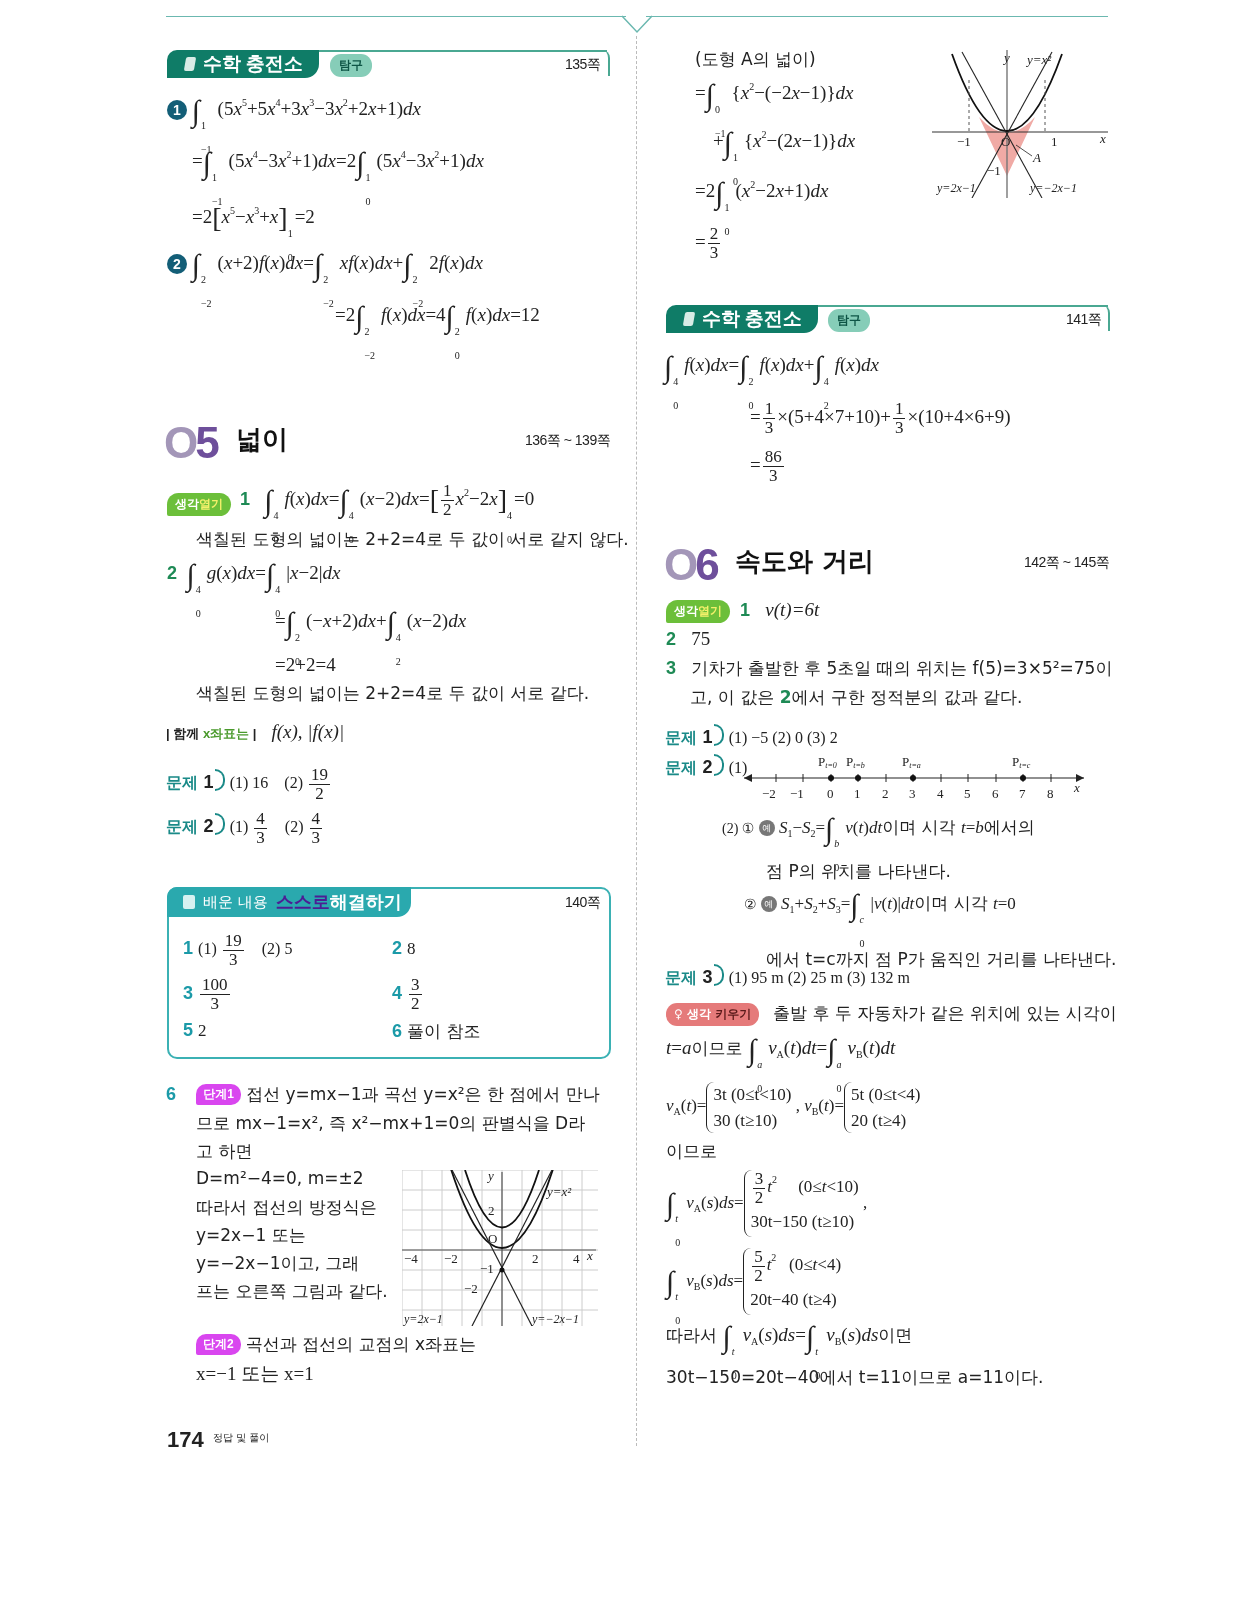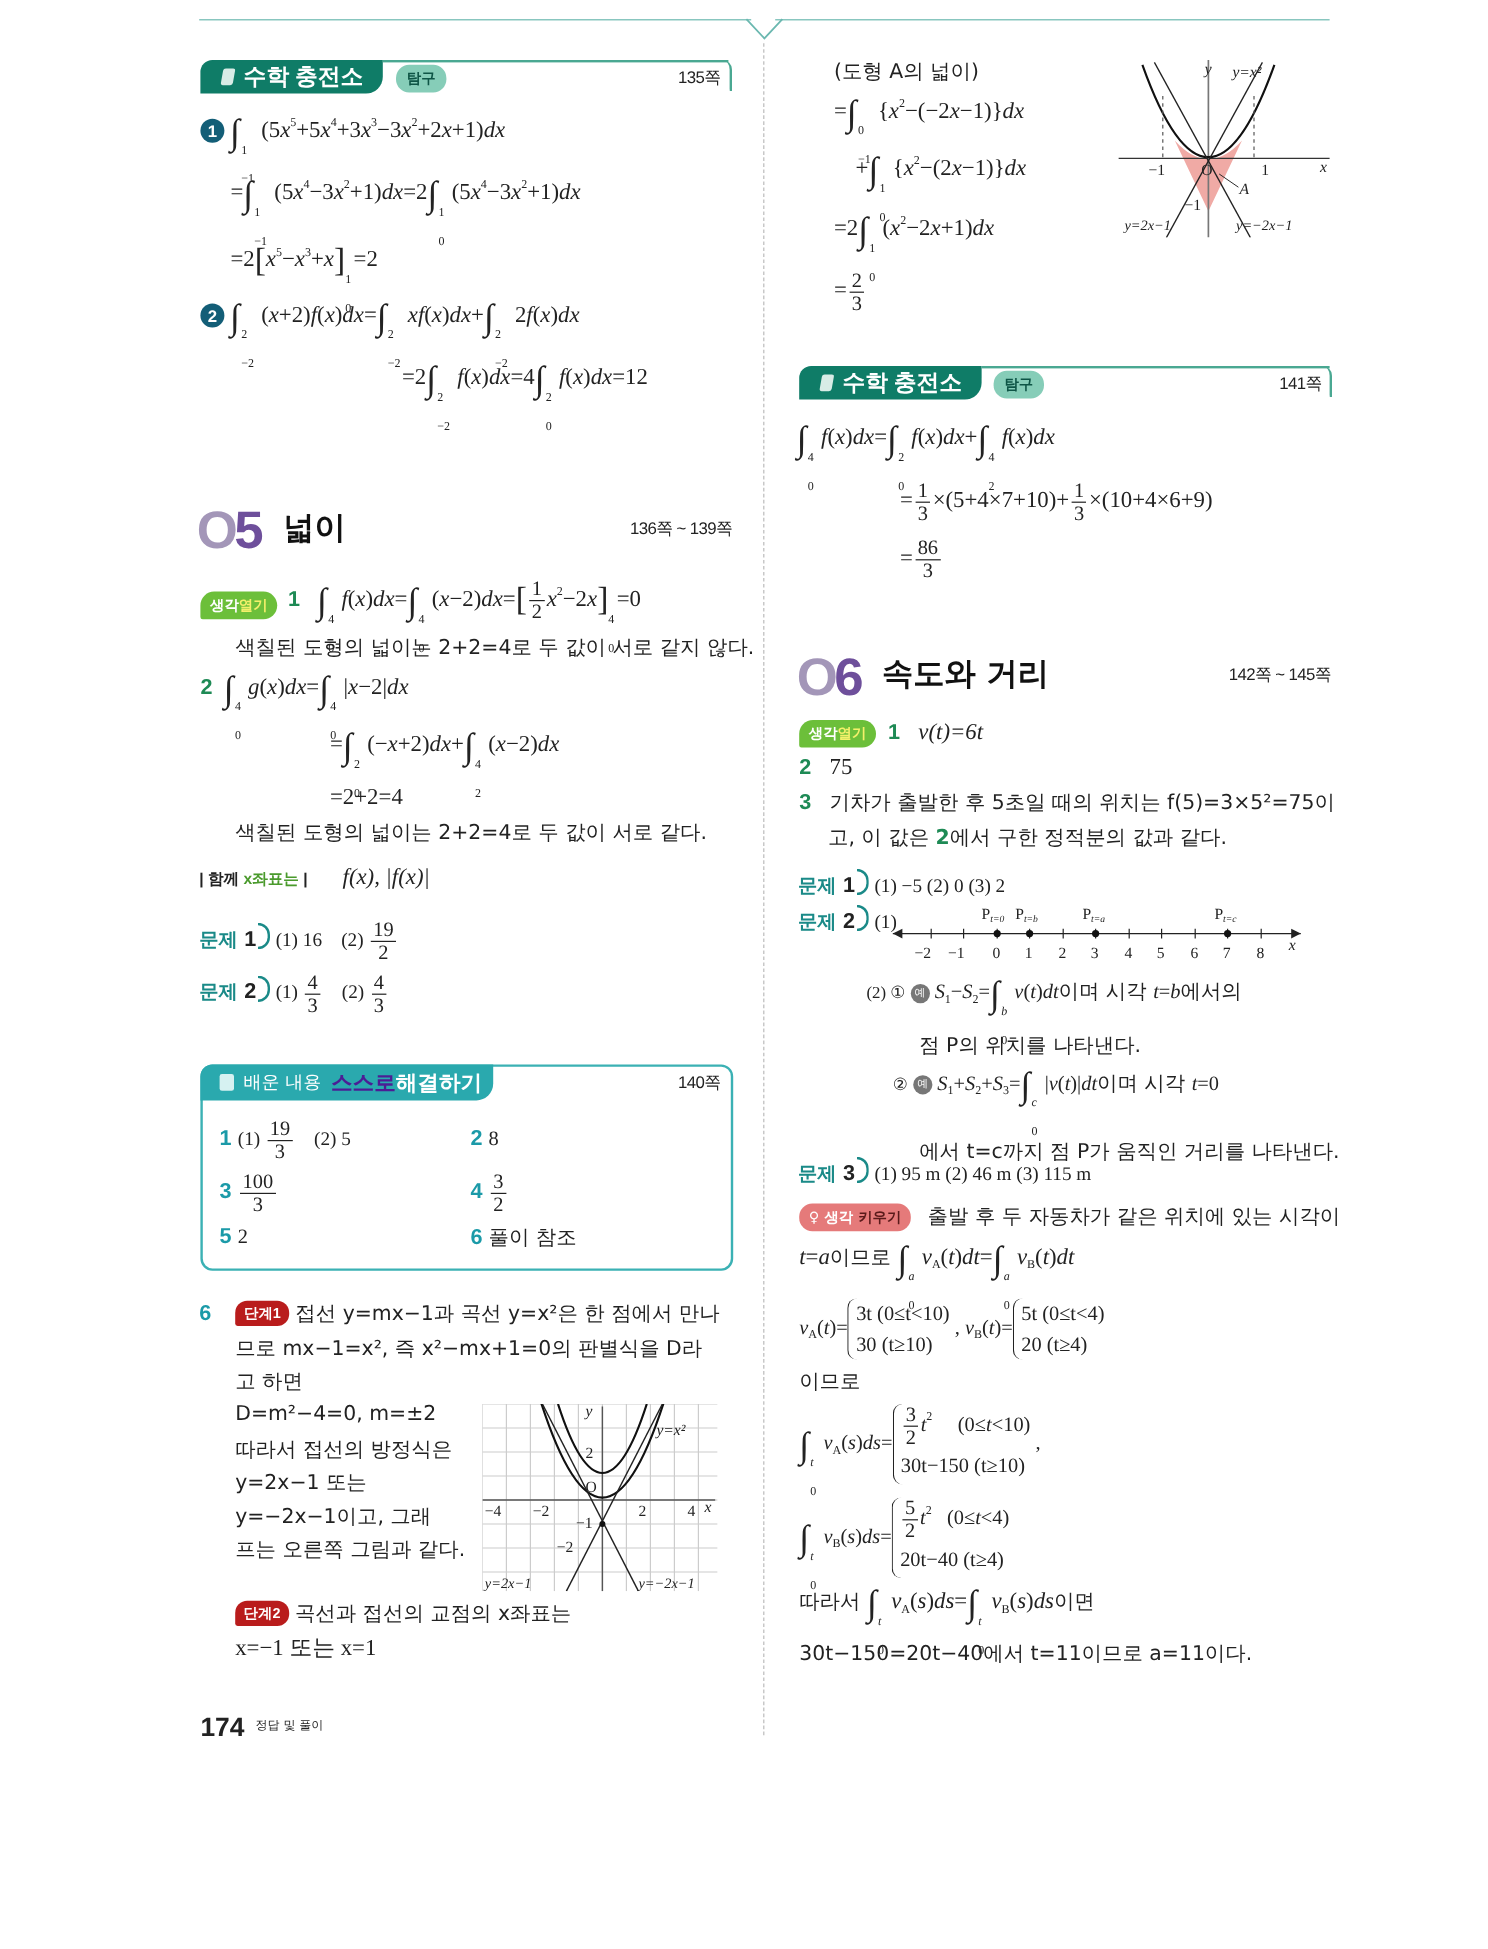--- a/index.html
+++ b/index.html
@@ -34,21 +34,21 @@
   .sec-title{position:absolute;font-family:"DejaVu Sans",sans-serif;font-weight:bold;font-size:26px;color:#111;}
   .tag-think{position:absolute;background:#6cbf3a;color:#fff;border-radius:12px 12px 12px 2px;font-family:"DejaVu Sans",sans-serif;font-weight:bold;font-size:12px;padding:3px 8px;}
   .tag-think .y{color:#f4f06b;}
   .mun{font-family:"DejaVu Sans",sans-serif;font-weight:bold;color:#1a8a88;font-size:16px;}
   .mun b{color:#222;font-family:"Liberation Sans",sans-serif;font-size:18px;}
   .mun .br{display:inline-block;width:8px;height:18px;border:2px solid #1a8a88;border-left:none;border-radius:0 10px 10px 0;vertical-align:-3px;margin-left:1px;}
   .box{position:absolute;border:2px solid #3bb1b4;border-radius:10px;}
   .boxhead{position:absolute;background:#2aa9ae;color:#fff;height:30px;border-radius:10px 0 14px 0;font-family:"DejaVu Sans",sans-serif;font-size:15px;display:flex;align-items:center;padding-left:16px;box-sizing:border-box;}
   .boxhead .big{font-weight:bold;font-size:18px;margin-left:8px;}
   .boxhead .yl{color:#4c1d95;}
-  .step{display:inline-block;background:#b91c1c;color:#fff;border-radius:10px 10px 10px 2px;font-family:"Liberation Sans",sans-serif;font-weight:bold;font-size:12px;padding:2px 7px;vertical-align:2px;}
+  .step{display:inline-block;background:#d946ef;color:#fff;border-radius:10px 10px 10px 2px;font-family:"Liberation Sans",sans-serif;font-weight:bold;font-size:12px;padding:2px 7px;vertical-align:2px;}
   .ye{display:inline-block;width:16px;height:16px;border-radius:50%;background:#777;color:#fff;font-size:9px;text-align:center;line-height:16px;font-family:"DejaVu Sans",sans-serif;vertical-align:2px;}
   .tag-grow{position:absolute;background:#e57a7a;color:#fff;border-radius:11px;font-family:"DejaVu Sans",sans-serif;font-weight:bold;font-size:12px;padding:3px 8px;}
   .tag-grow .dk{color:#5a1a1a;}
   .brace{display:inline-block;border-left:1.5px solid #222;border-radius:8px 0 0 8px;padding-left:6px;vertical-align:middle;line-height:1.5;}
   .footer-num{position:absolute;font-family:"Liberation Sans",sans-serif;font-weight:bold;font-size:22px;}
   .footer-txt{position:absolute;font-family:"DejaVu Sans",sans-serif;font-size:10px;}
 </style>
 </head>
 <body>
 
@@ -158,21 +158,21 @@
     </span>(−<i>x</i>+2)<i>dx</i>+<span class="int">∫</span><span class="lim">
       <span>4</span>
       <span>2</span>
     </span>(<i>x</i>−2)<i>dx</i>
 </div>
 <div class="abs m" style="left:275px;top:655px;">=2+2=4</div>
 <div class="abs ko" style="left:196px;top:682px;">색칠된 도형의 넓이는 2+2=4로 두 값이 서로 같다.</div>
 
 <div class="abs" style="left:166px;top:722px;">
   <span class="sans" style="font-size:13px;font-weight:bold;color:#222">| 함께 </span><span class="sans" style="font-size:13px;font-weight:bold;color:#4a9a2c">x좌표는</span><span class="sans" style="font-size:13px;font-weight:bold;color:#222"> |</span>
-  <span class="m" style="font-style:italic;margin-left:24px">f(x), |f(x)|</span>
+  <span class="m" style="font-style:italic;margin-left:10px">f(x), |f(x)|</span>
 </div>
 
 <div class="abs" style="left:166px;top:766px;">
   <span class="mun"><span>문제</span> <b>1</b><span class="br"></span></span>
   <span class="m" style="font-size:16px">(1) 16 &nbsp;&nbsp; (2) <span class="frac">
         <span class="n">19</span>
         <span>2</span>
       </span></span>
 </div>
 <div class="abs" style="left:166px;top:810px;">
@@ -475,21 +475,21 @@
   <span style="font-size:14px">②</span> <span class="ye">예</span>
   <i>S</i><sub>1</sub>+<i>S</i><sub>2</sub>+<i>S</i><sub>3</sub>=<span class="int">∫</span><span class="lim">
       <span><i>c</i></span>
       <span>0</span>
     </span>|<i>v</i>(<i>t</i>)|<i>dt</i><span class="ko">이며 시각 </span><i>t</i>=0
 </div>
 <div class="abs ko" style="left:766px;top:936px;margin-top:12px;">에서 t=c까지 점 P가 움직인 거리를 나타낸다.</div>
 
 <div class="abs" style="left:665px;top:964px;">
   <span class="mun"><span>문제</span> <b>3</b><span class="br"></span></span>
-  <span class="m" style="font-size:16px">(1) 95 m   (2) 46 m   (3) 115 m</span>
+  <span class="m" style="font-size:16px">(1) 95 m   (2) 25 m   (3) 132 m</span>
 </div>
 
 <div class="tag-grow" style="left:666px;top:1003px;">
   <span>♀</span> <span>생각</span> <span class="dk">키우기</span>
 </div>
 <div class="abs ko" style="left:773px;top:1002px;">출발 후 두 자동차가 같은 위치에 있는 시각이</div>
 <div class="abs m" style="left:666px;top:1035px;">
   <i>t</i>=<i>a</i><span class="ko">이므로 </span><span class="int">∫</span><span class="lim">
       <span><i>a</i></span>
       <span>0</span>

